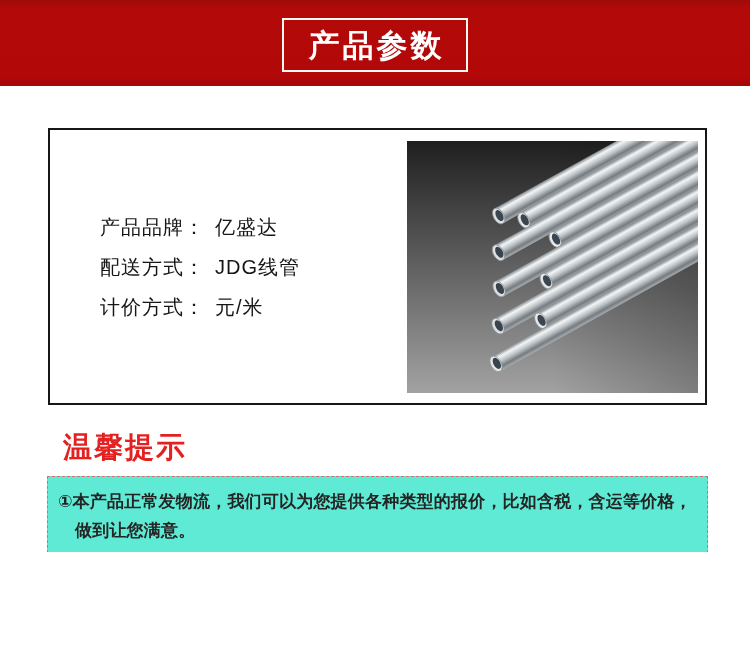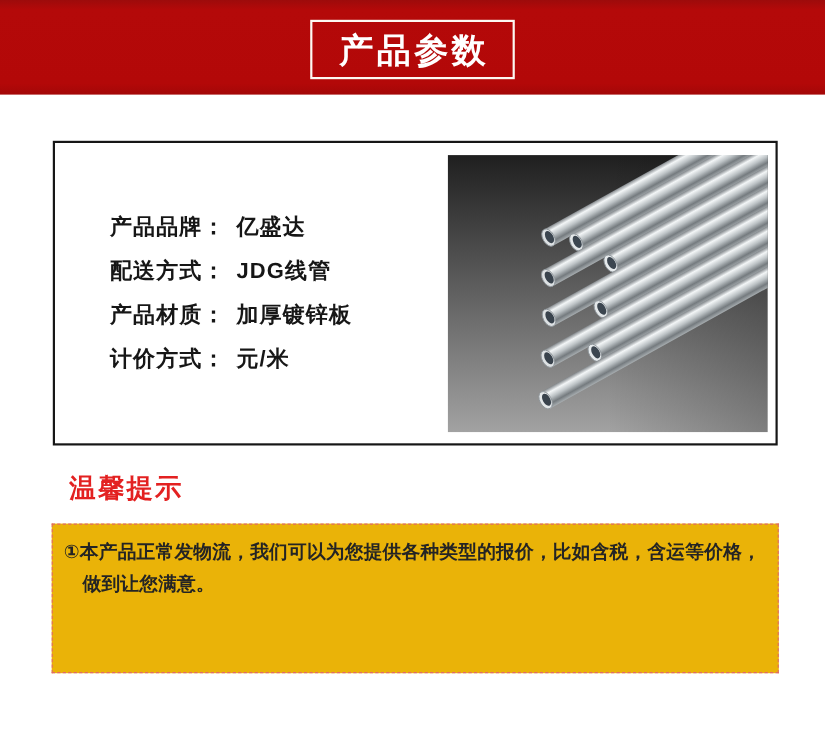--- a/index.html
+++ b/index.html
@@ -3,21 +3,21 @@
 <meta charset="utf-8">
 <style>
   * { margin: 0; padding: 0; box-sizing: border-box; }
   body {
     font-family: "Liberation Sans", "DejaVu Sans", sans-serif;
     background: #ffffff;
   }
   .page {
     position: relative;
     width: 750px;
-    height: 672px;
+    height: 552px;
     background: #ffffff;
     overflow: hidden;
   }
 
   
   .banner {
     width: 750px;
     height: 86px;
     background: linear-gradient(180deg, #9d0b0b 0px, #b40909 9px, #b30808 76px, #a30707 86px);
     display: flex;
@@ -55,53 +55,53 @@
     align-items: center;
   }
   .spec-list {
     margin-left: 50px;
     flex: 0 0 auto;
   }
   .spec-row {
     height: 40px;
     line-height: 40px;
     font-size: 20px;
-    font-weight: 700;
+    font-weight: 400;
     color: #161616;
     white-space: nowrap;
   }
   .spec-label { letter-spacing: 1px; }
   .spec-value { margin-left: 10px; letter-spacing: 1px; }
 
   .product-photo {
     margin-left: auto;
     margin-right: 7px;
     width: 291px;
     height: 252px;
     line-height: 0;
   }
 
   
   .tips-heading {
     position: absolute;
     left: 63px;
     top: 428px;
-    font-size: 24px;
+    font-size: 29px;
     font-weight: 700;
     color: #e32121;
     letter-spacing: 2px;
   }
   .tips-box {
     position: absolute;
     left: 47px;
     top: 476px;
     width: 661px;
     height: 136px;
     border: 1px dashed #e06a6a;
-    background: #eab308;
+    background: #5eead4;
     padding: 10px 14px 10px 10px;
     color: #242424;
   }
   .tip-note {
     font-size: 17px;
     line-height: 29px;
     font-weight: 700;
     padding-left: 17px;
     text-indent: -17px;
     letter-spacing: 0.2px;
@@ -118,23 +118,20 @@
     </div>
   </div>
 
   <div class="product-box">
     <div class="spec-list">
       <div class="spec-row">
         <span class="spec-label">产品品牌：</span><span class="spec-value">亿盛达</span>
       </div>
       <div class="spec-row">
         <span class="spec-label">配送方式：</span><span class="spec-value">JDG线管</span>
-      </div>
-      <div class="spec-row">
-        <span class="spec-label">产品材质：</span><span class="spec-value">加厚镀锌板</span>
       </div>
       <div class="spec-row">
         <span class="spec-label">计价方式：</span><span class="spec-value">元/米</span>
       </div>
     </div>
 
     <div class="product-photo">
       <svg width="291" height="252" viewBox="0 0 291 252" xmlns="http://www.w3.org/2000/svg">
         <defs>
           <linearGradient id="bgGrad" x1="0" y1="0" x2="0" y2="1">

